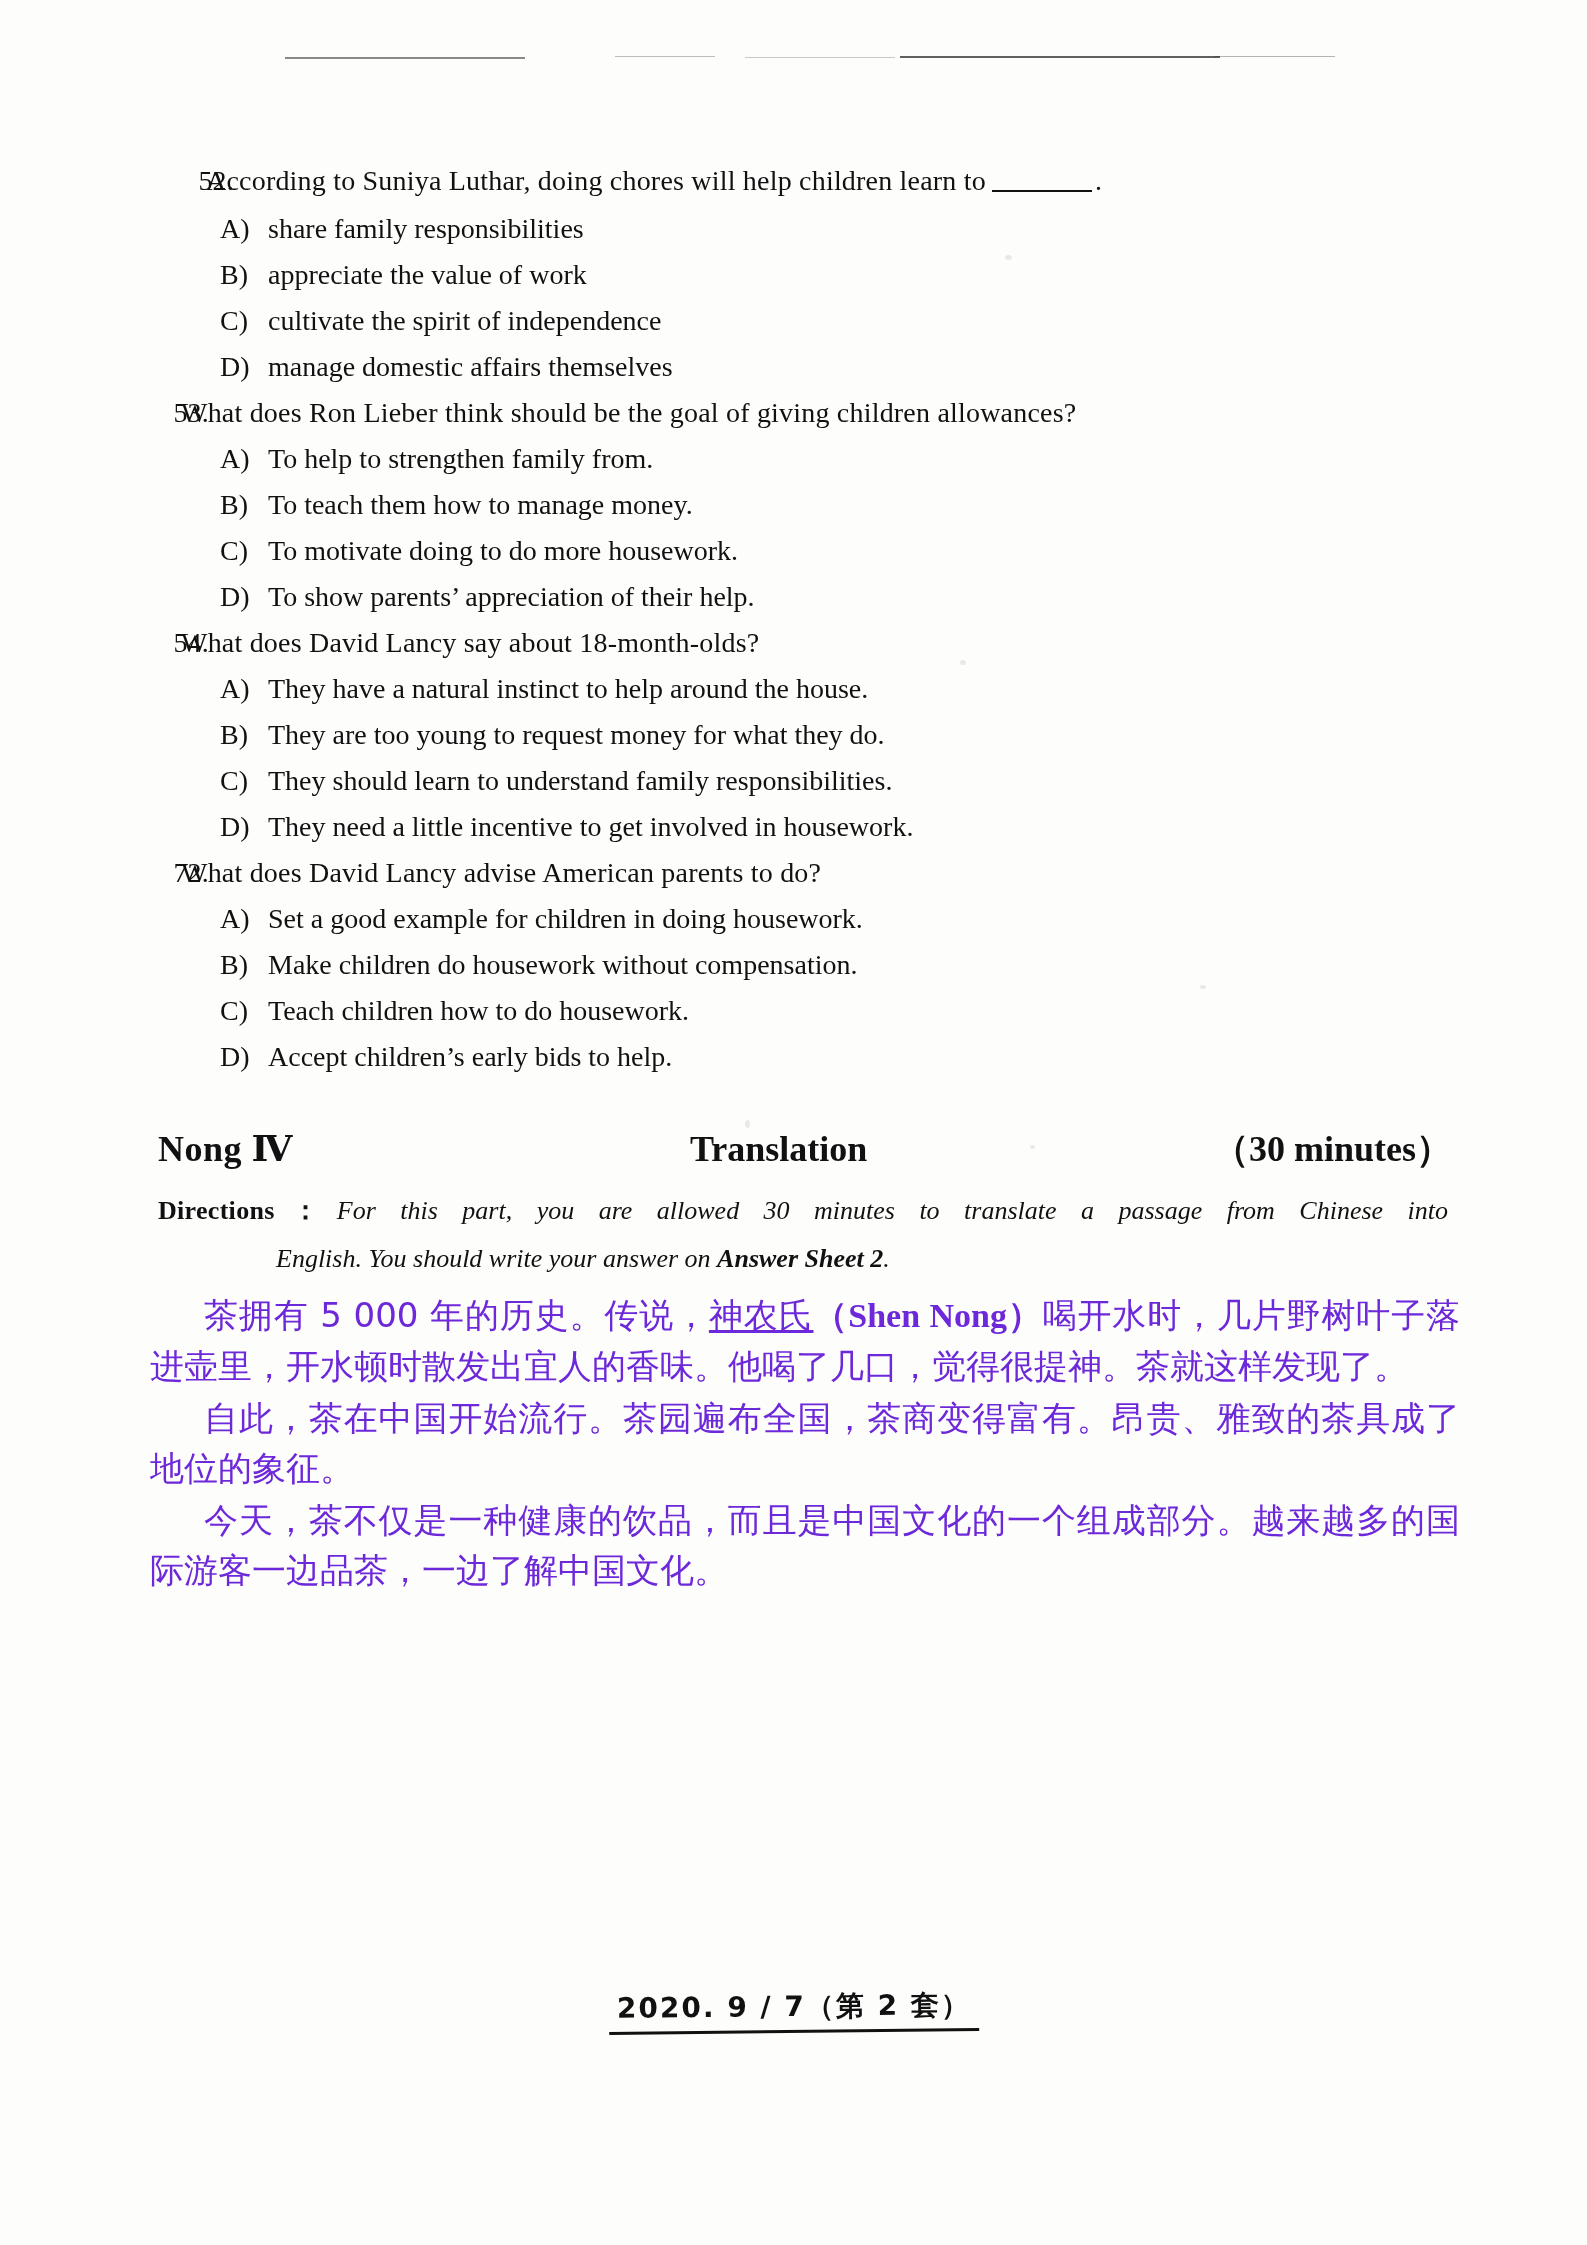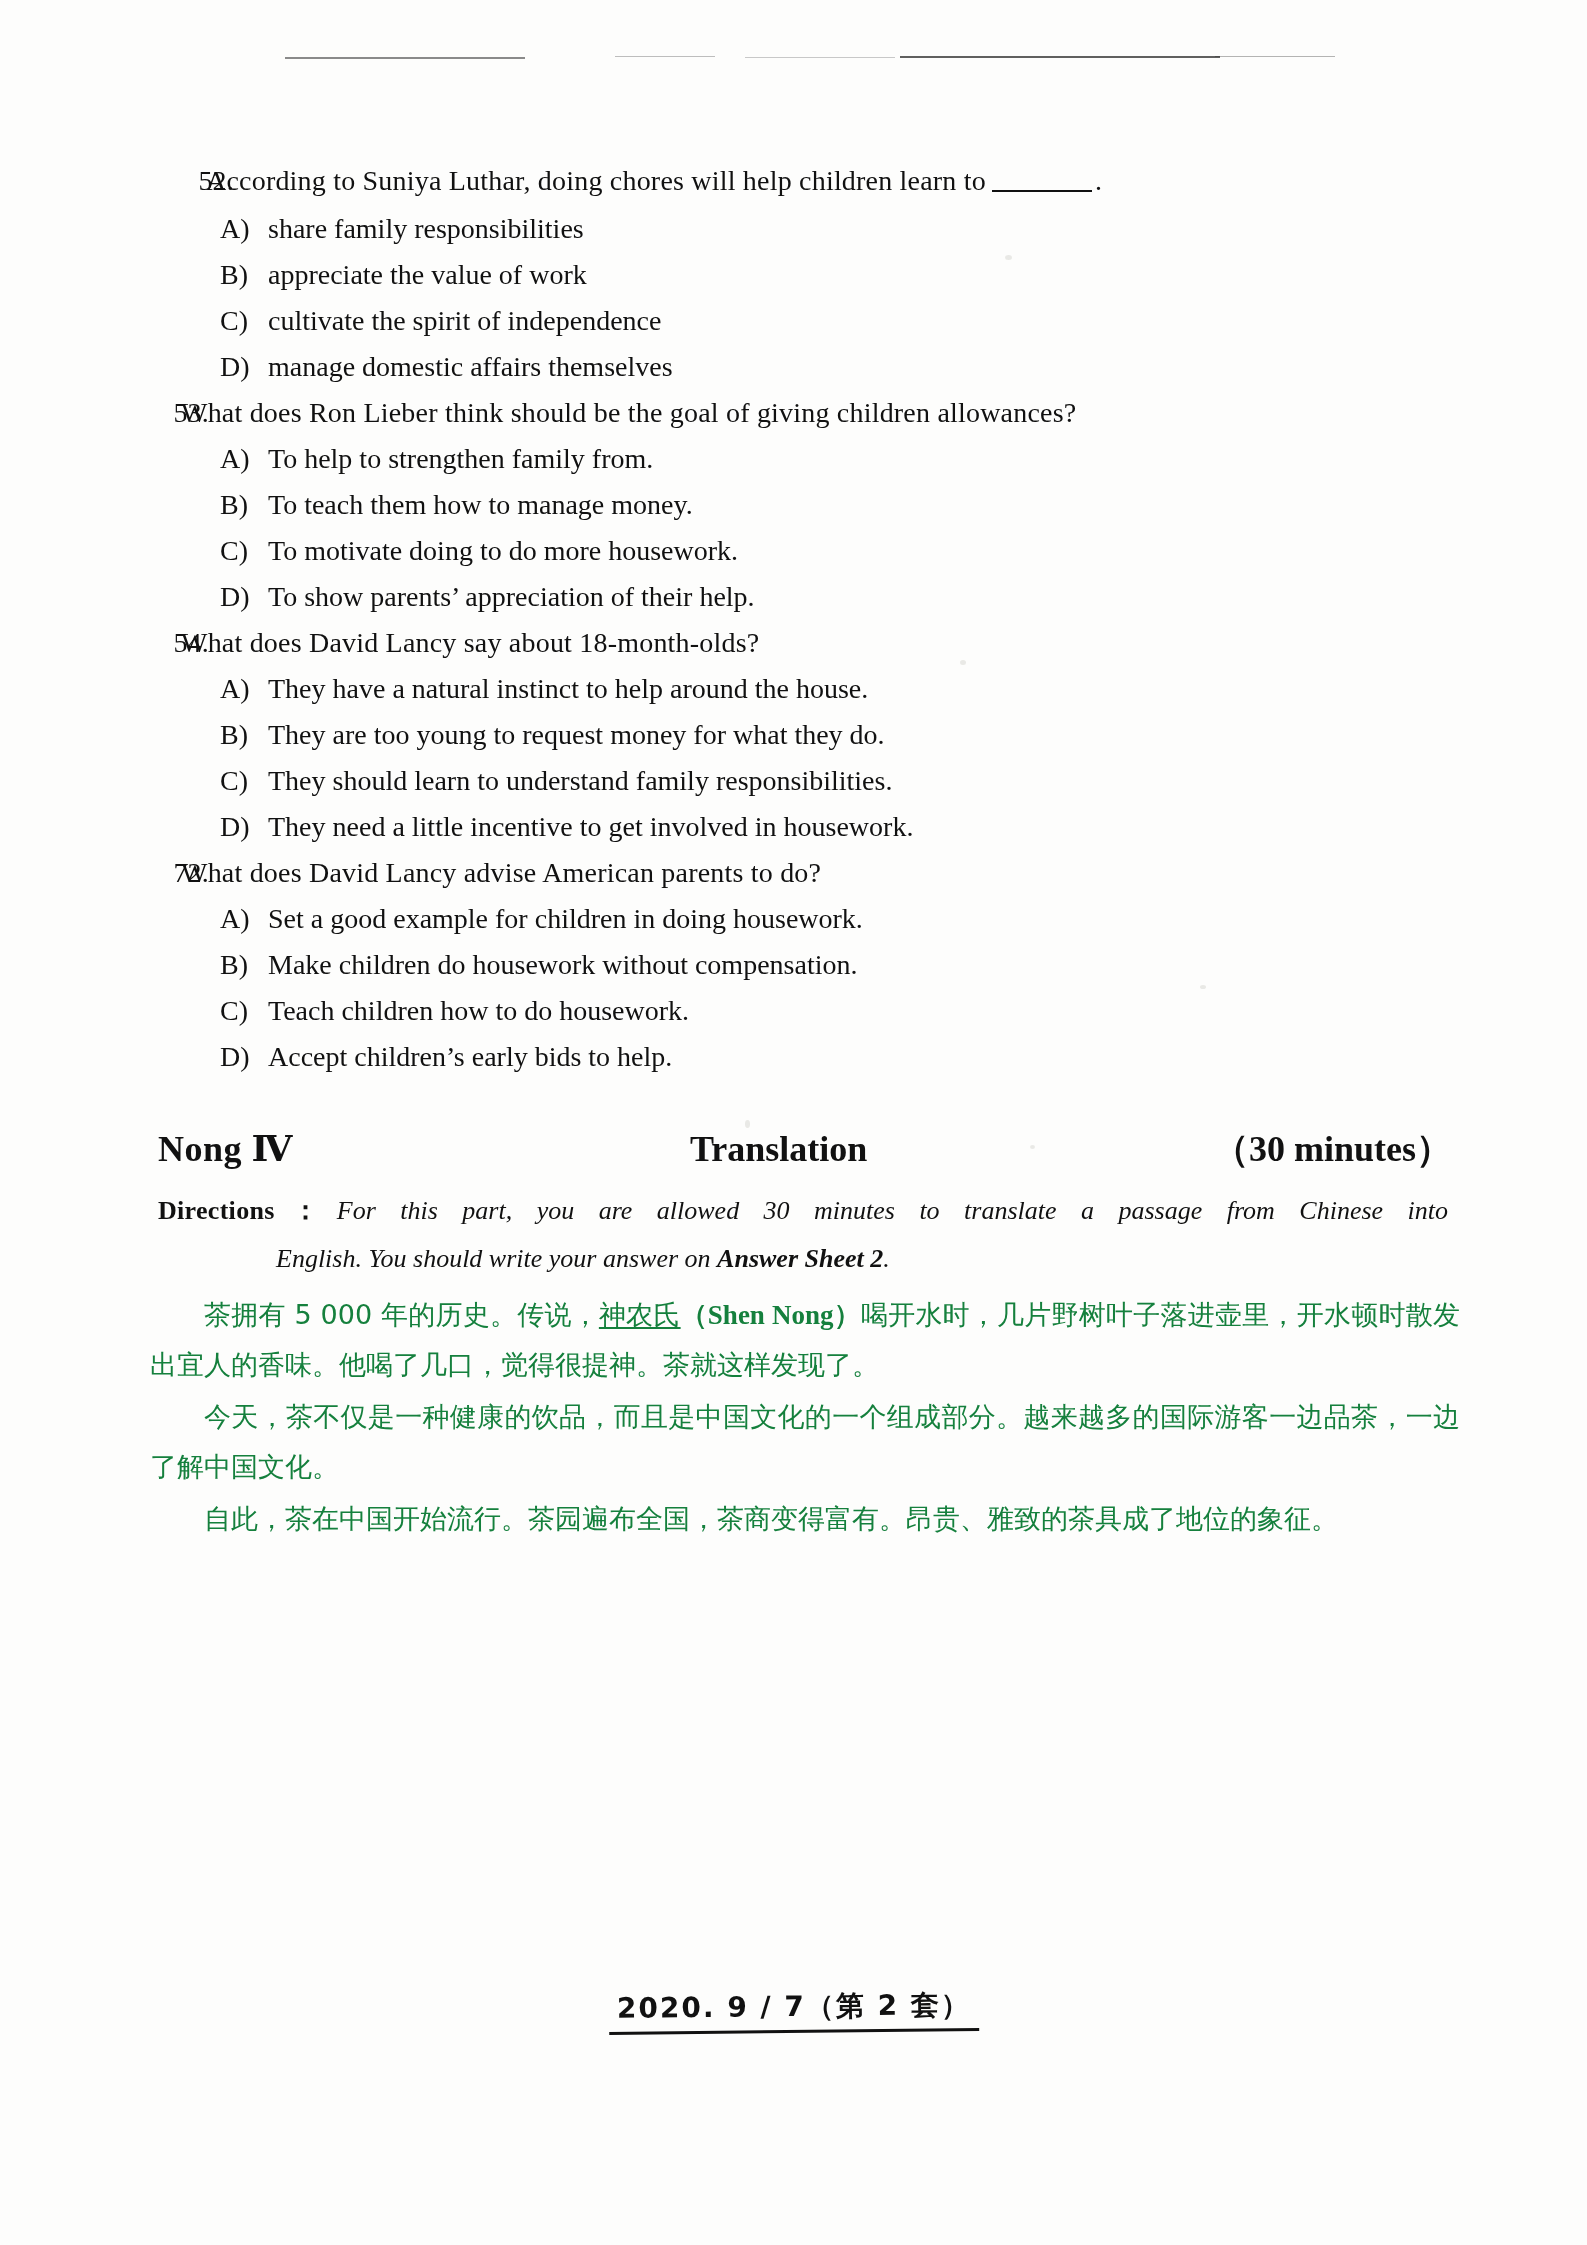--- a/index.html
+++ b/index.html
@@ -115,23 +115,23 @@
   }
   .dir-strong { font-weight: bold; font-style: italic; }
 
   
   .passage {
     position: absolute;
     left: 150px;
     top: 1290px;
     width: 1310px;
     font-family: "DejaVu Sans", "Liberation Sans", sans-serif;
-    font-size: 27px;
+    font-size: 34px;
     line-height: 50px;
-    color: #15803d;
+    color: #6d28d9;
   }
   .cn-p { margin: 0 0 2px 0; text-indent: 54px; text-align: justify; }
   .cn-u { text-decoration: underline; text-underline-offset: 3px; }
   .latin { font-family: "Liberation Serif", "DejaVu Serif", serif; font-weight: bold; }
 
   
   .footer {
     position: absolute;
     left: 0;
     top: 1988px;
@@ -297,21 +297,21 @@
     <span class="part-right">（30 minutes）</span>
   </div>
 
   <div class="directions">
     <div class="dir-line1"><span class="dir-lbl">Directions：</span><span class="dir-body">For this part, you are allowed 30 minutes to translate a passage from Chinese into</span></div>
     <div class="dir-line2"><span>English. You should write your answer on </span><span class="dir-strong">Answer Sheet 2</span><span>.</span></div>
   </div>
 
   <div class="passage">
     <p class="cn-p"><span>茶拥有 5 000 年的历史。传说，</span><span class="cn-u">神农氏</span><span class="latin">（Shen Nong）</span><span>喝开水时，几片野树叶子落进壶里，开水顿时散发出宜人的香味。他喝了几口，觉得很提神。茶就这样发现了。</span></p>
+    <p class="cn-p">自此，茶在中国开始流行。茶园遍布全国，茶商变得富有。昂贵、雅致的茶具成了地位的象征。</p>
     <p class="cn-p">今天，茶不仅是一种健康的饮品，而且是中国文化的一个组成部分。越来越多的国际游客一边品茶，一边了解中国文化。</p>
-    <p class="cn-p">自此，茶在中国开始流行。茶园遍布全国，茶商变得富有。昂贵、雅致的茶具成了地位的象征。</p>
   </div>
 
   <div class="footer">
     <span class="footer-inner">2020. 9 / 7（第 2 套）</span>
   </div>
 
 </div>
 
 </body></html>

